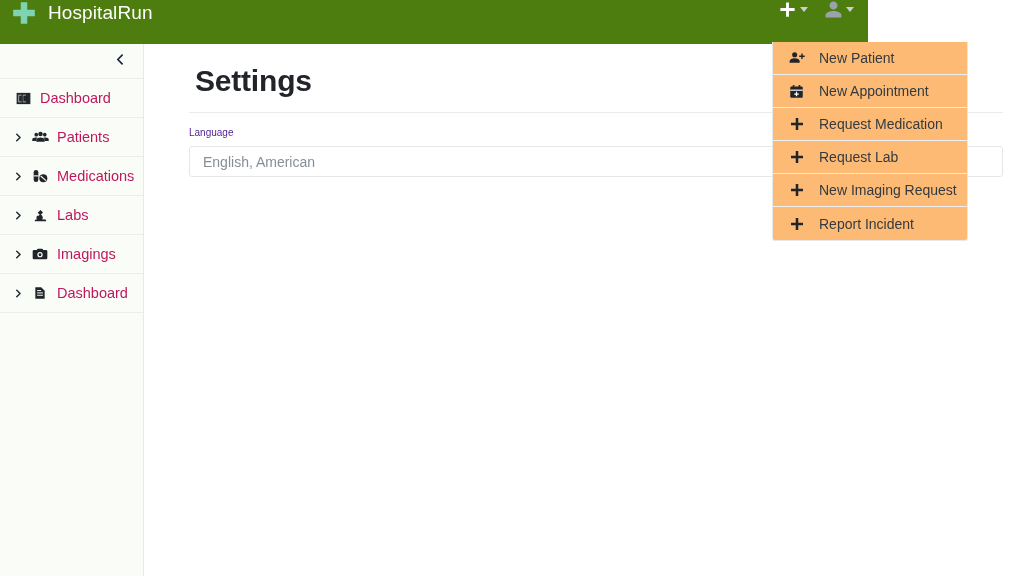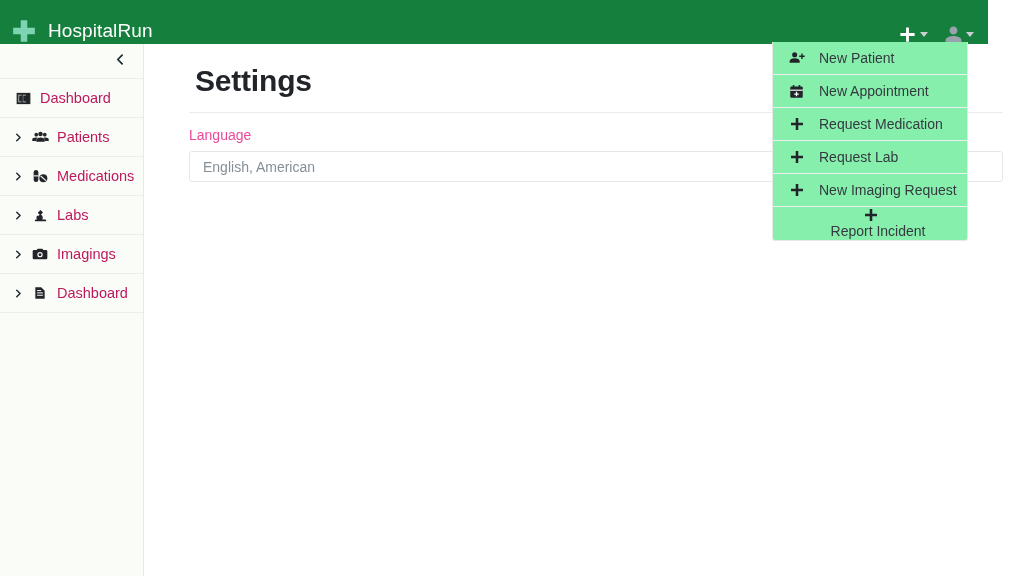--- a/index.html
+++ b/index.html
@@ -18,25 +18,25 @@
   .app {
     position: relative;
     width: 1024px;
     height: 576px;
   }
 
   
   .navbar {
     position: absolute;
     top: 0; left: 0;
-    width: 988px;
+    width: 868px;
     height: 44px;
-    background: #15803d;
-    display: flex;
-    align-items: flex-end;
+    background: #4d7c0f;
+    display: flex;
+    align-items: flex-start;
     z-index: 40;
   }
   .brand {
     display: flex;
     align-items: center;
     gap: 11px;
     padding-left: 11px;
     text-decoration: none;
   }
   .brand-logo {
@@ -139,22 +139,22 @@
     color: #212529;
     letter-spacing: -.2px;
   }
   .divider {
     height: 1px;
     background: #e9ecef;
     margin: 14px 21px 0 44px;
   }
   .field-label {
     padding: 14px 0 0 44px;
-    font-size: 14px;
-    color: #ec4899;
+    font-size: 10px;
+    color: #4c1d95;
   }
   .select-box {
     margin: 8px 21px 12px 44px;
     height: 31px;
     border: 1px solid #e4e7ea;
     border-radius: 3px;
     background: #ffffff;
     display: flex;
     align-items: center;
     padding: 0 13px;
@@ -163,37 +163,37 @@
     cursor: pointer;
     box-sizing: border-box;
   }
 
   
   .dropdown {
     position: absolute;
     top: 42px;
     left: 772px;
     width: 194px;
-    background: #86efac;
+    background: #fdba74;
     border: 1px solid #e6e8ea;
     border-top: none;
     border-radius: 0 0 3px 3px;
     z-index: 50;
   }
   .menu-item {
     height: 33px;
     display: flex;
     align-items: center;
     gap: 0;
     padding-left: 16px;
     border-bottom: 1px solid #eceef0;
     box-sizing: border-box;
     cursor: pointer;
   }
-  .menu-item:last-child { border-bottom: none; flex-direction: column; }
+  .menu-item:last-child { border-bottom: none; }
   .menu-item .micon {
     width: 30px;
     display: flex;
     align-items: center;
     color: #212529;
   }
   .menu-item .mlabel {
     font-size: 14px;
     color: #343a40;
     white-space: nowrap;

